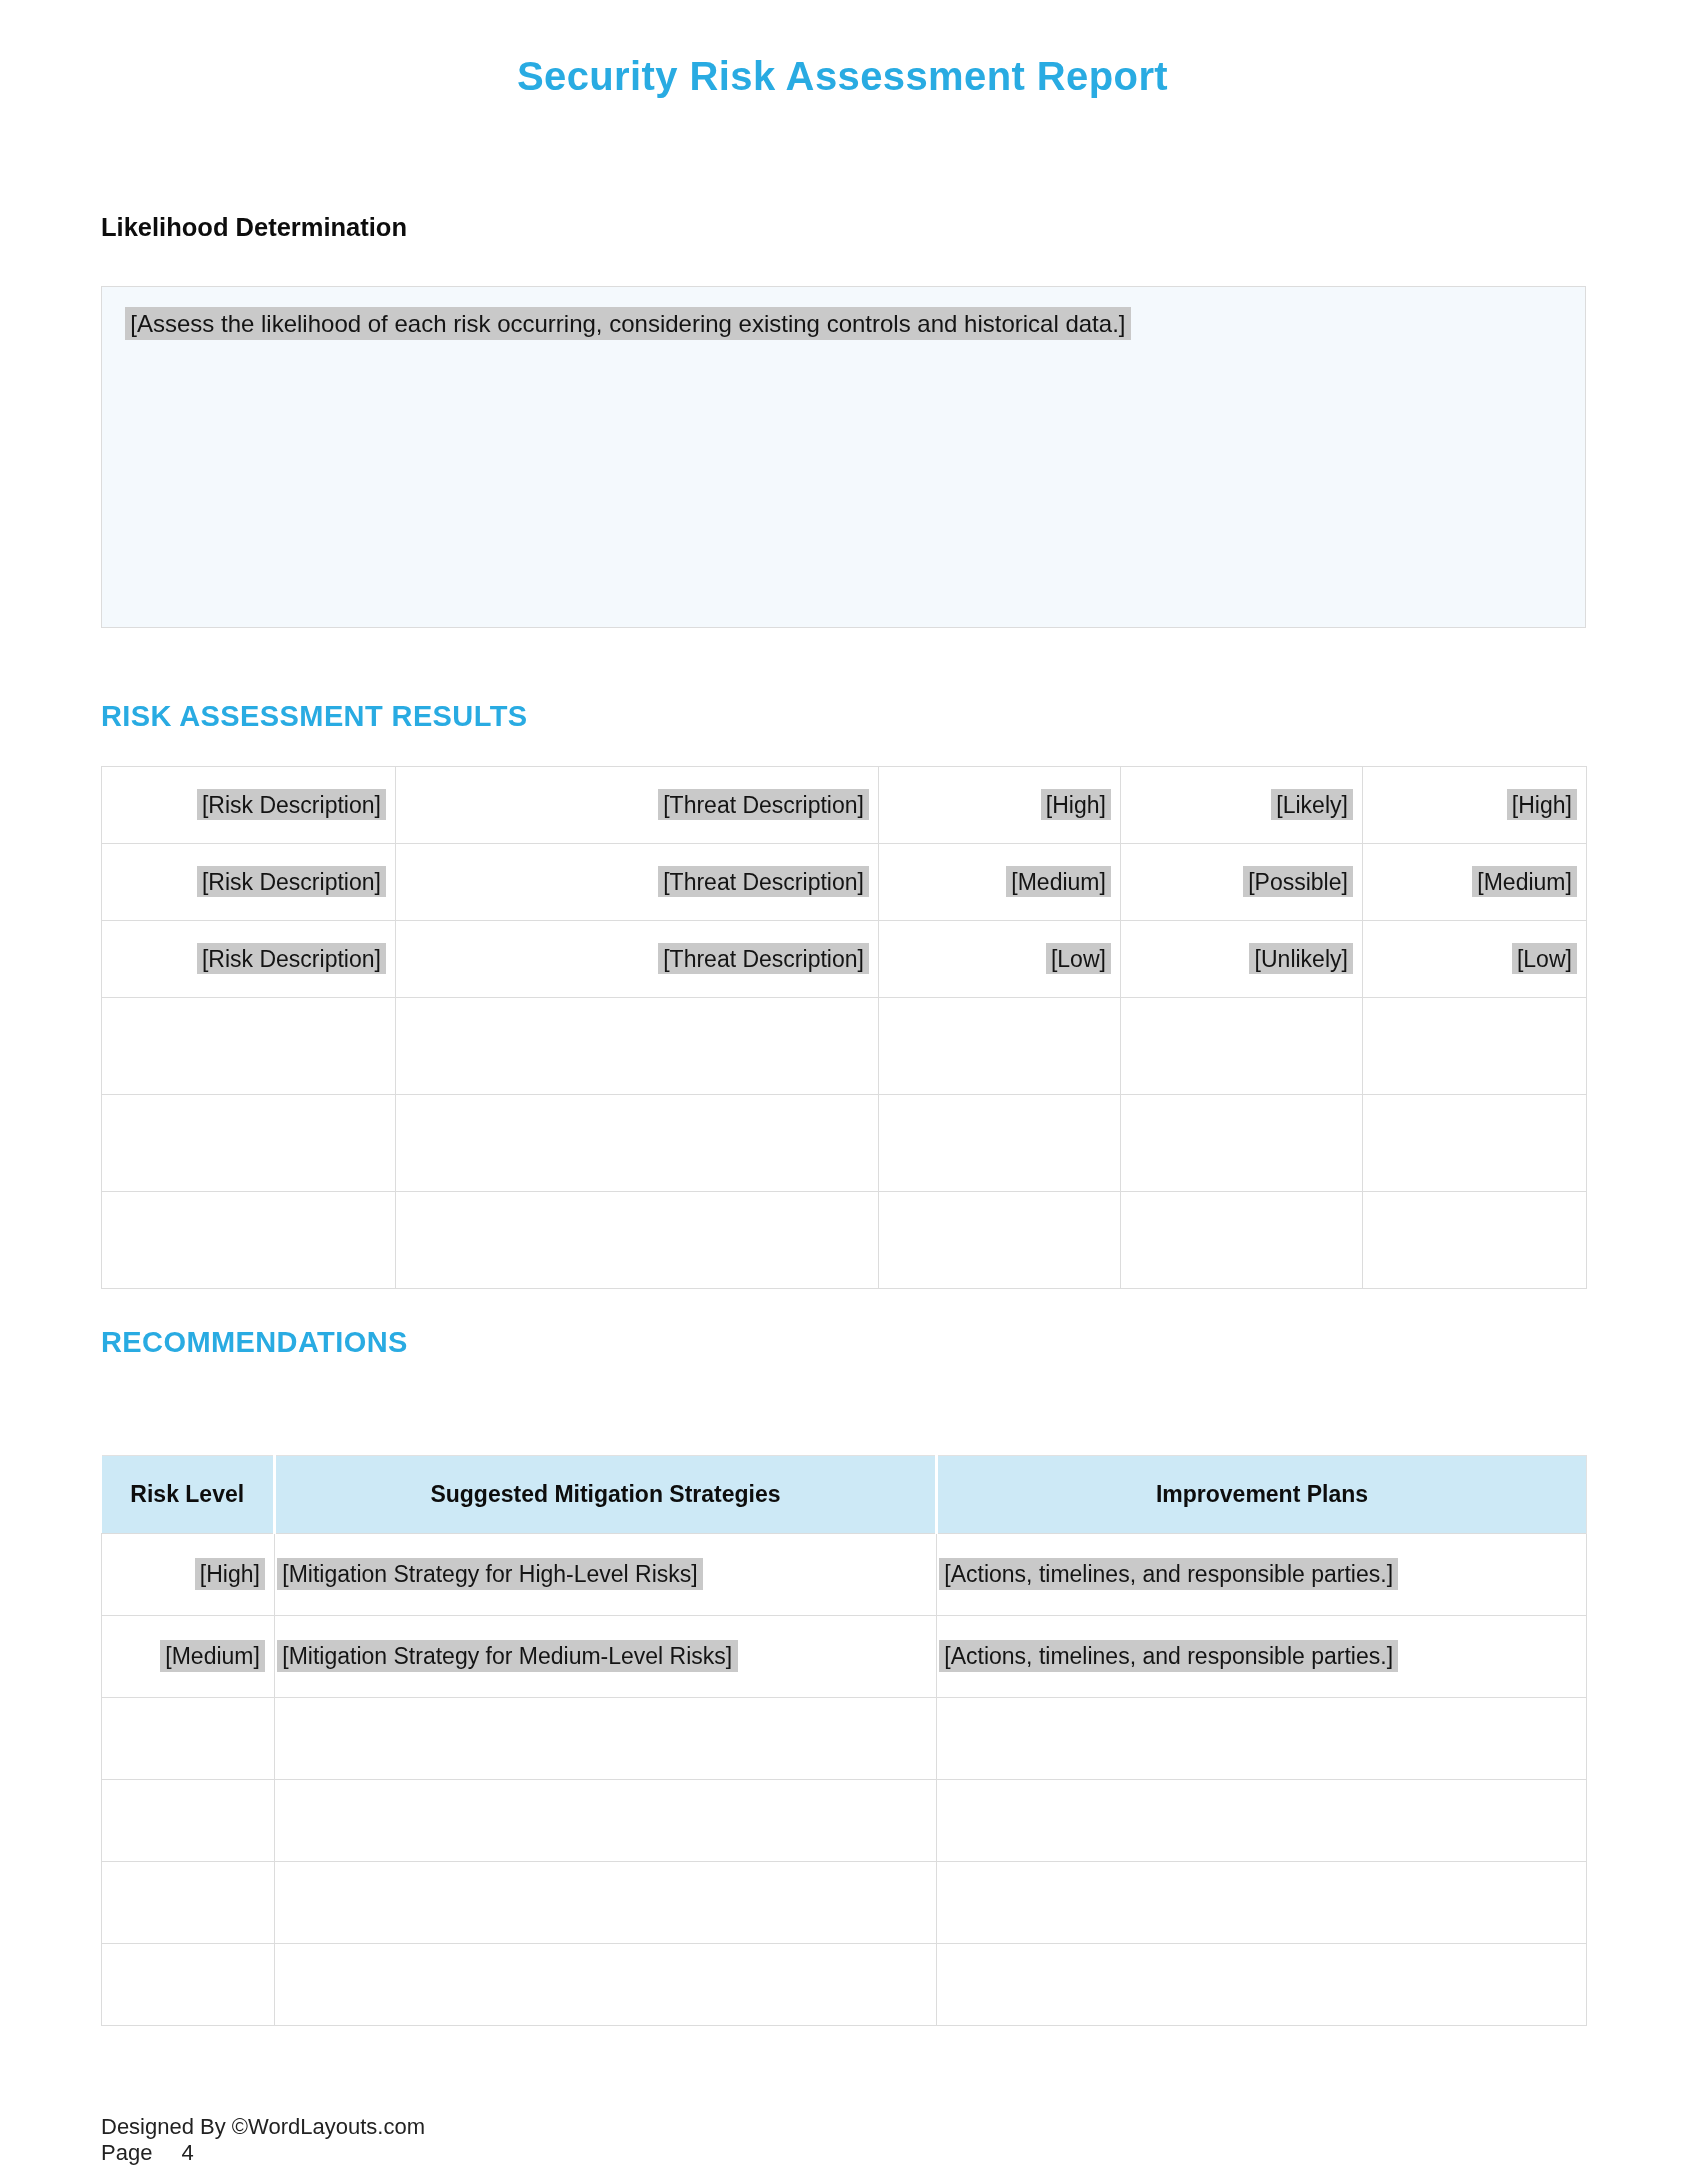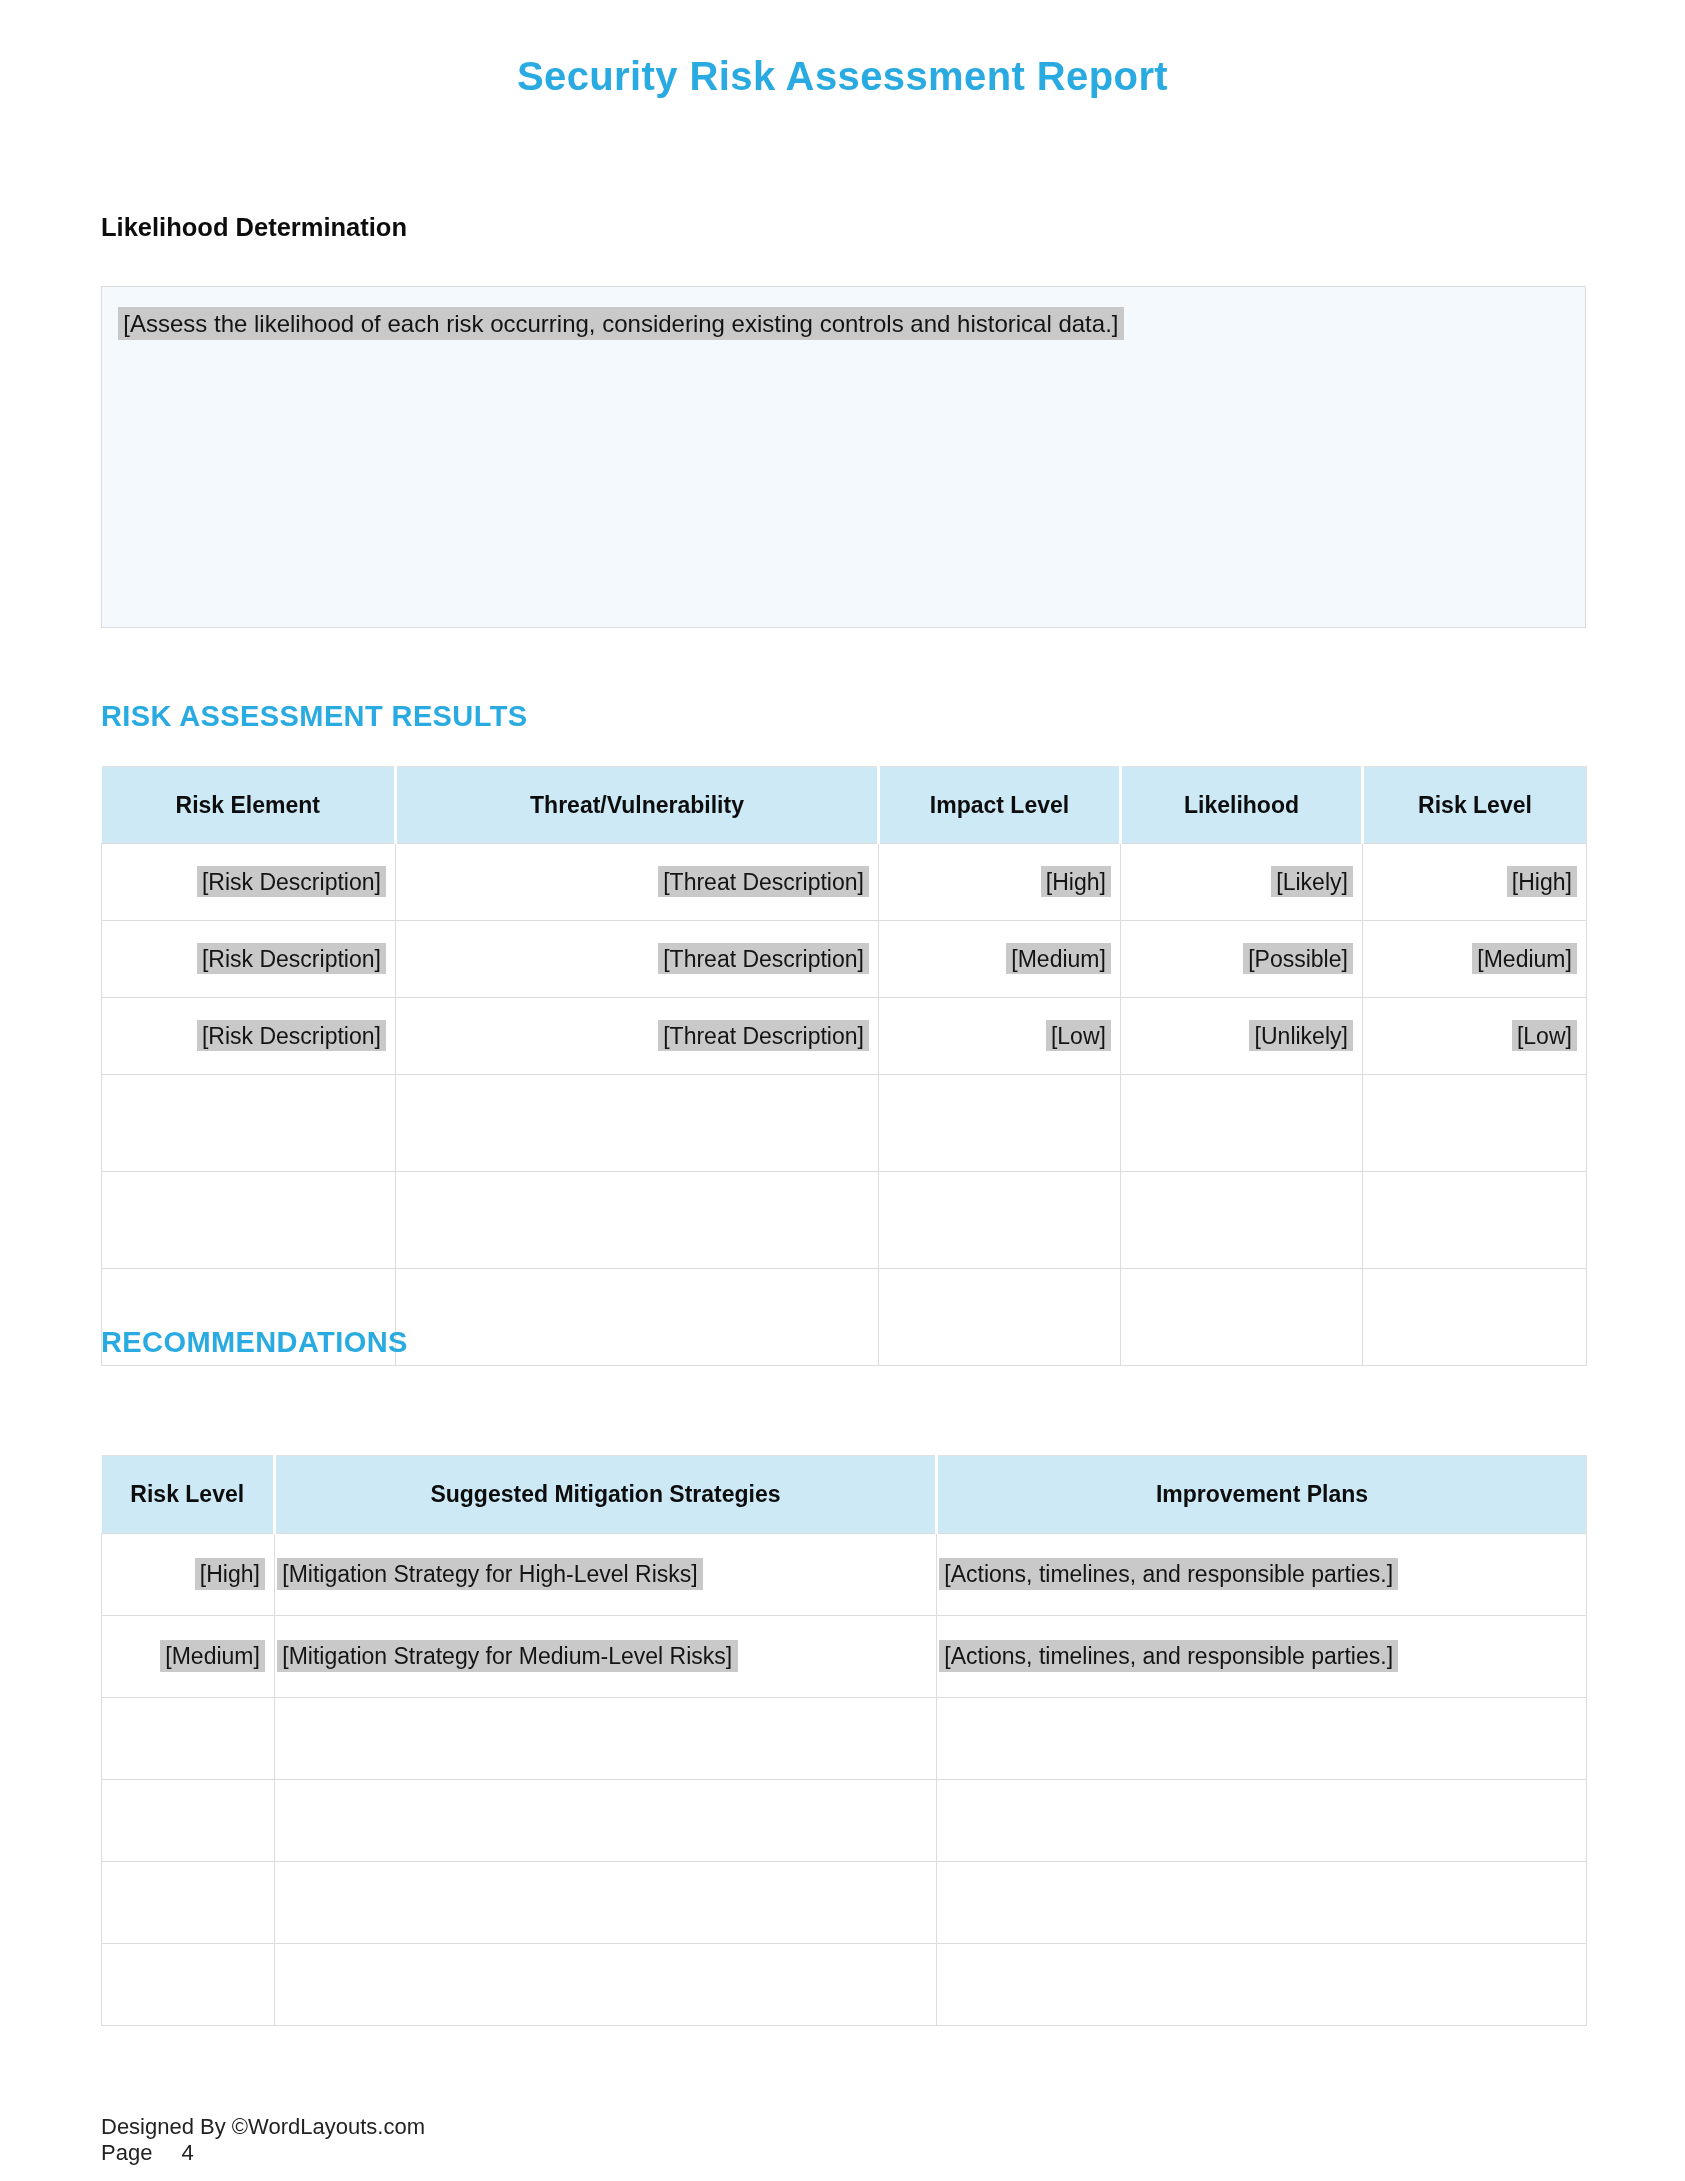--- a/index.html
+++ b/index.html
@@ -12,21 +12,21 @@
     position:absolute; top:54px; left:0; width:1685px;
     text-align:center; font-size:40px; font-weight:bold; color:#29ABE2;
     letter-spacing:0.4px;
   }
   .subheading {
     position:absolute; left:101px; top:213px;
     font-size:25.5px; font-weight:bold; color:#0d0d0d;
   }
   .note-panel {
     position:absolute; left:101px; top:286px; width:1485px; height:342px;
-    background:#F4F9FD; border:1.8px solid #DCDCDC; padding:21px 16px;
+    background:#F4F9FD; border:1.8px solid #DCDCDC; padding:21px 23px;
     font-size:24px; line-height:1.35;
   }
   .hl {
     background:#C9C9C9; padding:2.6px 5.3px; color:#141414;
   }
   .section-heading {
     position:absolute; left:101px;
     font-size:29px; font-weight:bold; color:#29ABE2; letter-spacing:0.4px;
   }
   #rr-heading { top:700px; }
@@ -80,27 +80,20 @@
 
   <table id="risk-table">
     <colgroup>
       <col style="width:294px">
         <col style="width:483px">
         <col style="width:242px">
         <col style="width:242px">
         <col style="width:224px">
     </colgroup>
     <tbody>
-        <tr>
-      <th>Risk Element</th>
-      <th>Threat/Vulnerability</th>
-      <th>Impact Level</th>
-      <th>Likelihood</th>
-      <th>Risk Level</th>
-    </tr>
     <tr class="r-text">
       <td><span class="hl">[Risk Description]</span></td>
       <td><span class="hl">[Threat Description]</span></td>
       <td><span class="hl">[High]</span></td>
       <td><span class="hl">[Likely]</span></td>
       <td><span class="hl">[High]</span></td>
     </tr>
     <tr class="r-text">
       <td><span class="hl">[Risk Description]</span></td>
       <td><span class="hl">[Threat Description]</span></td>

